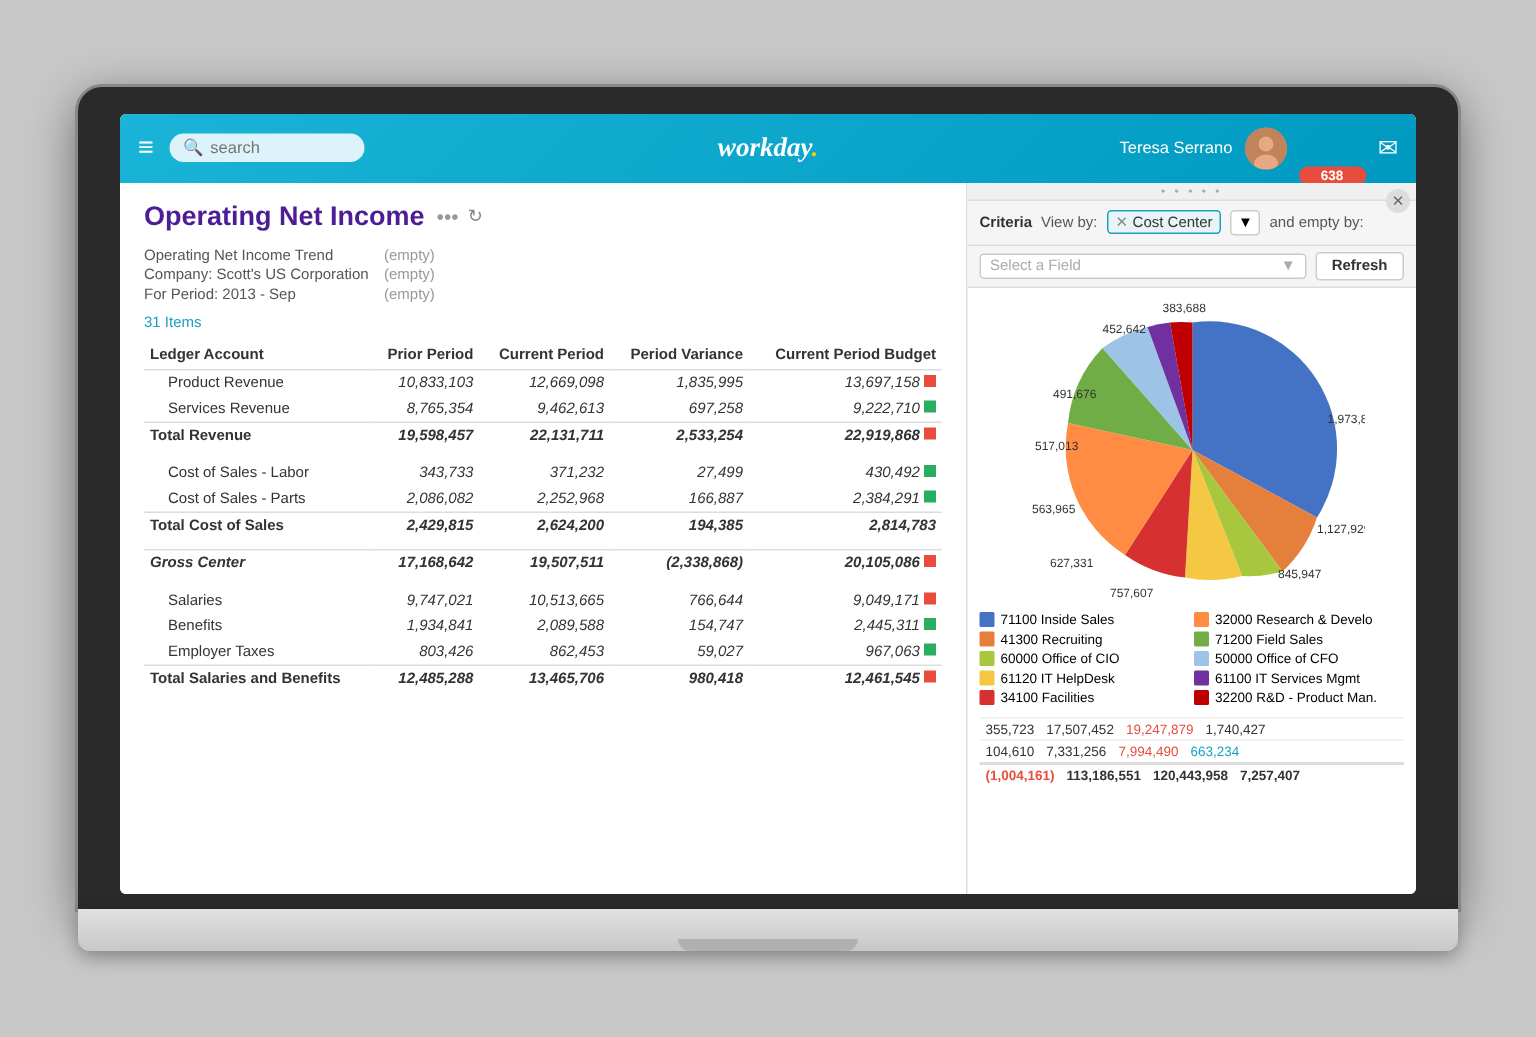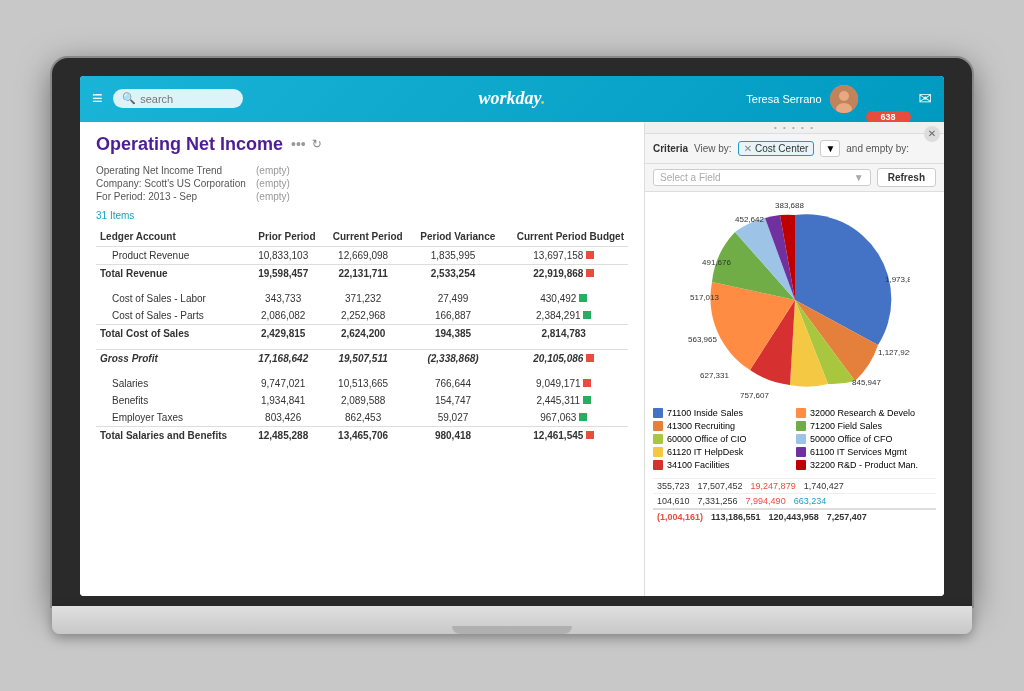--- a/index.html
+++ b/index.html
@@ -219,21 +219,22 @@
     .data-table th:not(:first-child) {
       text-align: right;
     }
 
     .data-table td {
       padding: 3px 4px;
       color: #333;
     }
 
     .data-table td:not(:first-child) {
-      text-align: center;
+      text-align: right;
+      font-style: italic;
     }
 
     .row-indent {
       padding-left: 16px !important;
     }
 
     .total-row td {
       font-weight: bold;
       border-top: 1px solid #ddd;
     }
@@ -507,20 +508,27 @@
                 </tr>
               </thead>
               <tbody>
                 <tr class="table-row">
                   <td class="row-indent">Product Revenue</td>
                   <td>10,833,103</td>
                   <td>12,669,098</td>
                   <td class="positive-red">1,835,995</td>
                   <td class="positive-blue">13,697,158 <span class="flag-red"></span></td>
                 </tr>
+                <tr class="table-row">
+                  <td class="row-indent">Services Revenue</td>
+                  <td>8,765,354</td>
+                  <td>9,462,613</td>
+                  <td class="positive-red">697,258</td>
+                  <td class="positive-blue">9,222,710 <span class="flag-green"></span></td>
+                </tr>
                 <tr class="total-row">
                   <td>Total Revenue</td>
                   <td>19,598,457</td>
                   <td>22,131,711</td>
                   <td>2,533,254</td>
                   <td>22,919,868 <span class="flag-red"></span></td>
                 </tr>
                 <tr style="height:8px;">
                     <td colspan="5"></td>
                   </tr>
@@ -542,21 +550,21 @@
                   <td>Total Cost of Sales</td>
                   <td>2,429,815</td>
                   <td>2,624,200</td>
                   <td>194,385</td>
                   <td>2,814,783</td>
                 </tr>
                 <tr style="height:8px;">
                     <td colspan="5"></td>
                   </tr>
                 <tr class="gross-profit-row">
-                  <td>Gross Profit</td>
+                  <td>Gross Center</td>
                   <td>17,168,642</td>
                   <td>19,507,511</td>
                   <td class="negative-red">(2,338,868)</td>
                   <td class="positive-blue">20,105,086 <span class="flag-red"></span></td>
                 </tr>
                 <tr style="height:8px;">
                     <td colspan="5"></td>
                   </tr>
                 <tr class="table-row">
                   <td class="row-indent">Salaries</td>

